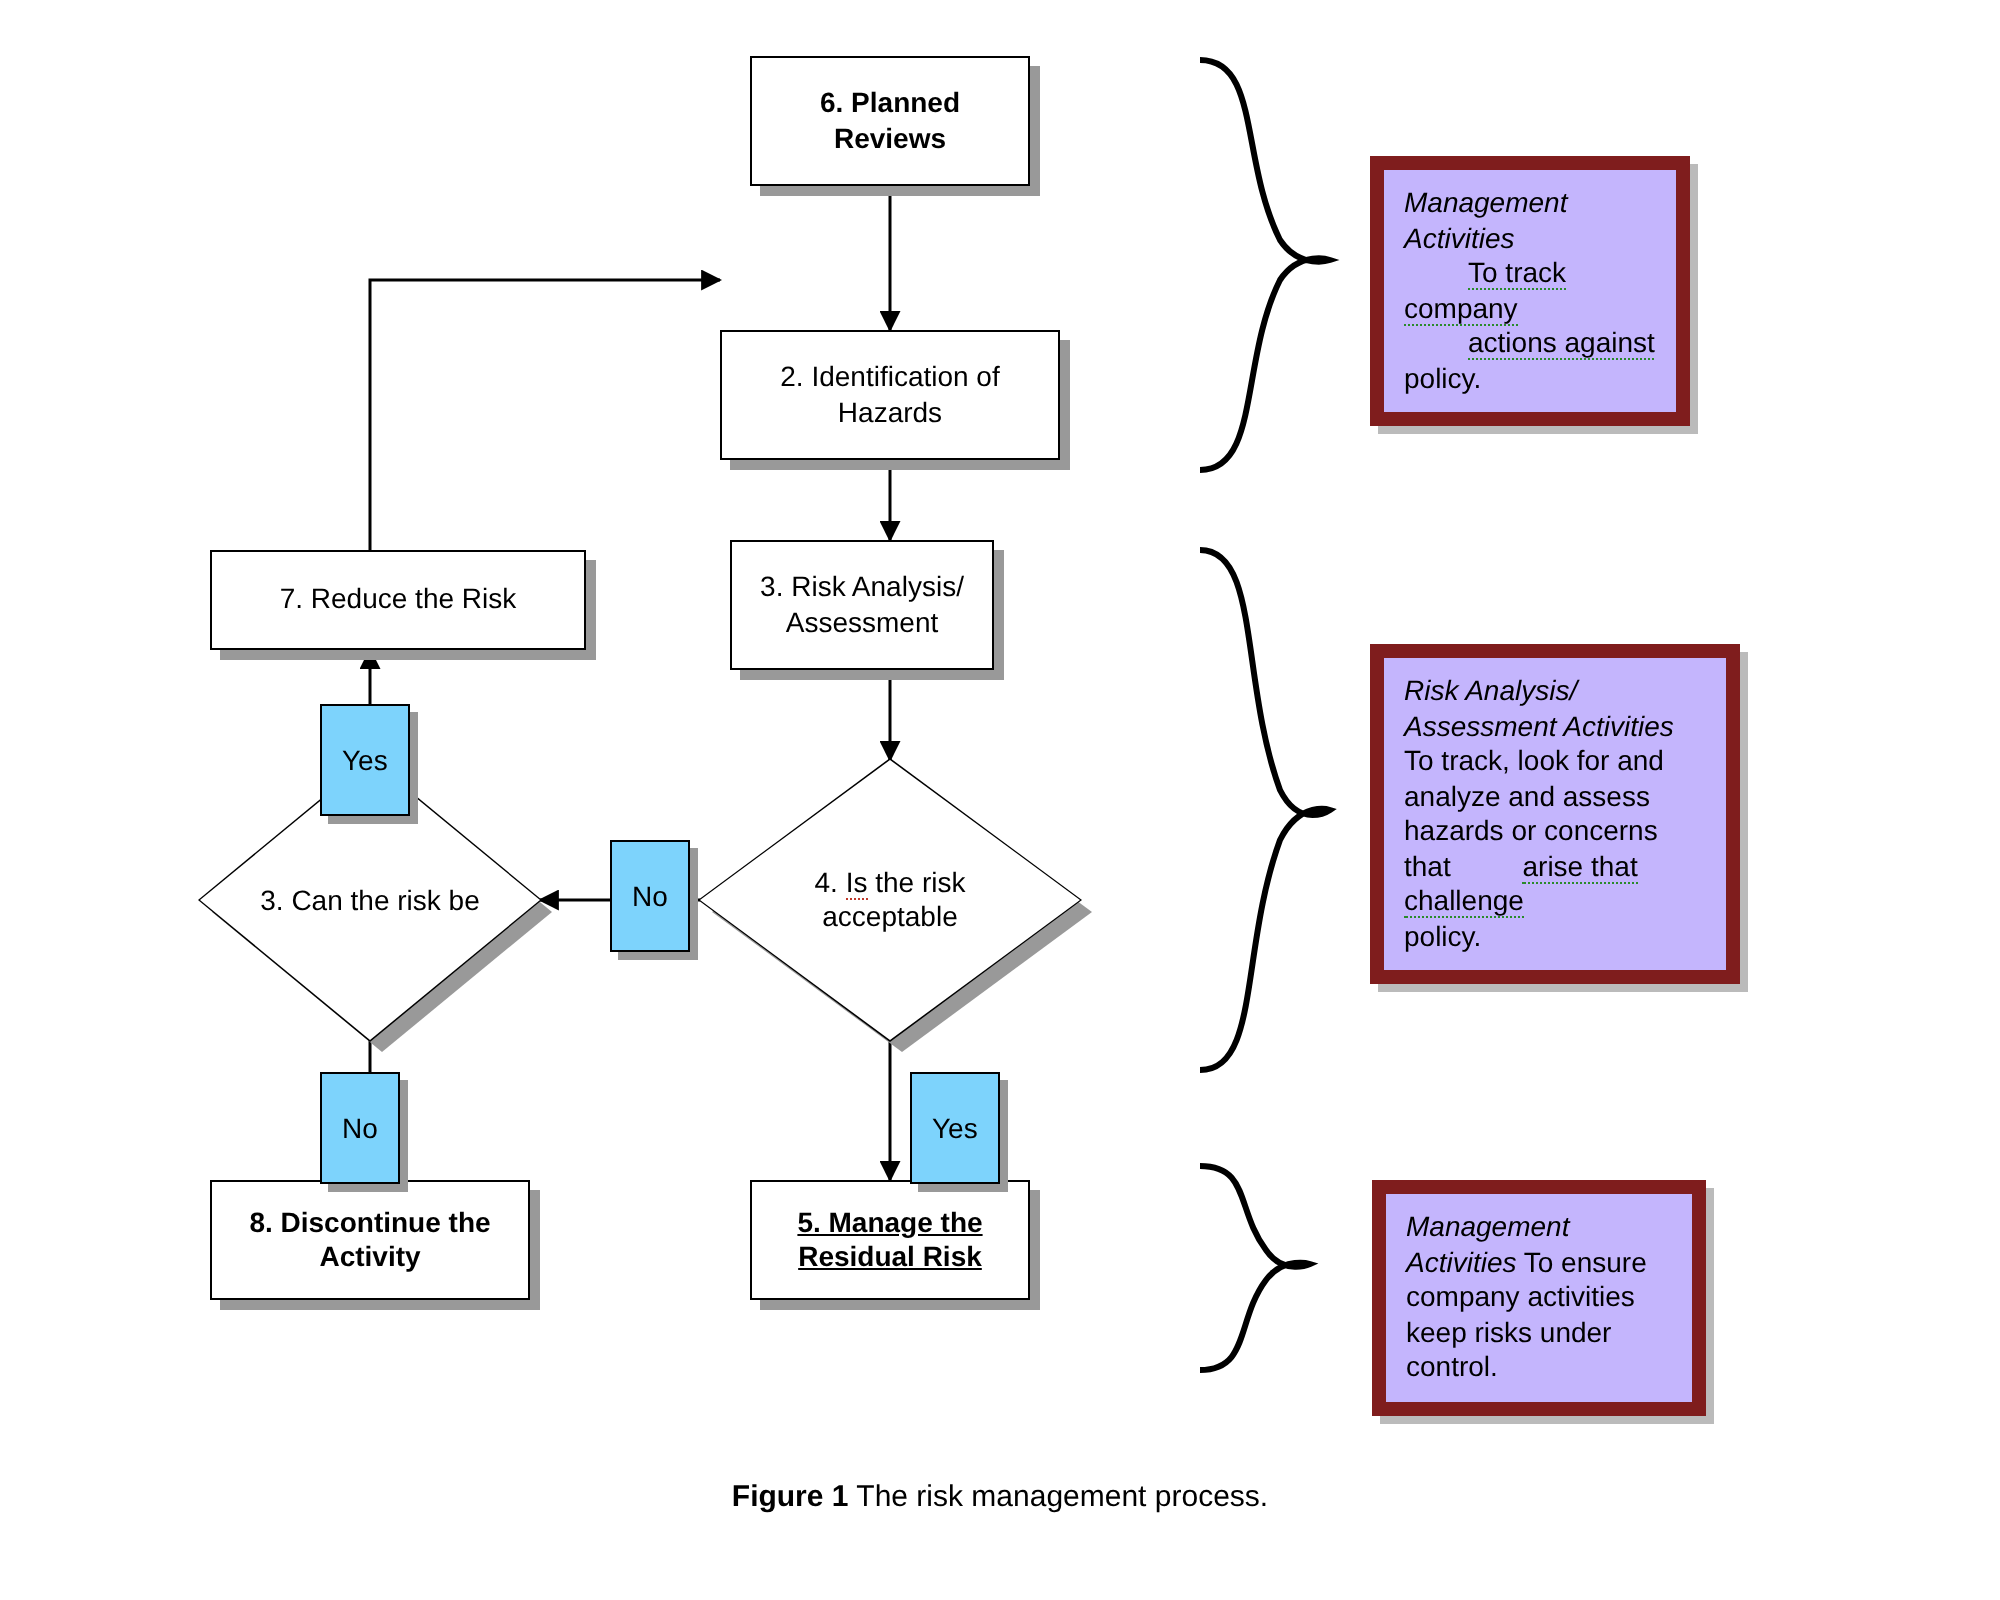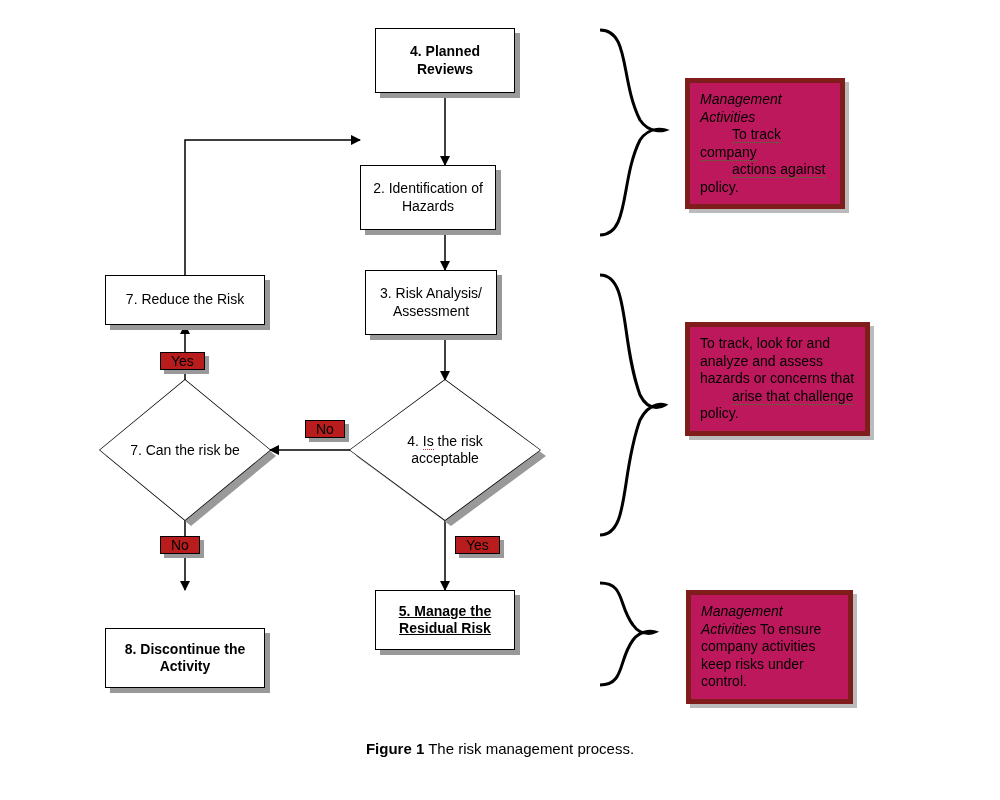--- a/index.html
+++ b/index.html
@@ -21,30 +21,30 @@
     display: flex;
     align-items: center;
     justify-content: center;
     text-align: center;
     padding: 6px;
     box-sizing: border-box;
     line-height: 1.25;
   }
   .small-box {
     position: absolute;
-    background: #b91c1c;
+    background: #7dd3fc;
     border: 1px solid #000;
     box-shadow: 4px 4px 0 #999;
-    padding: 0 10px;
+    padding: 19px 10px;
     font-size: 14px;
   }
   .note {
     position: absolute;
-    background: #be185d;
-    border: 5px solid #7f1d1d;
+    background: #c4b5fd;
+    border: 7px solid #7f1d1d;
     box-shadow: 4px 4px 0 #bbb;
     padding: 8px 10px;
     font-size: 14px;
     line-height: 1.25;
     box-sizing: border-box;
   }
   .note .title {
     font-style: italic;
   }
   .diamond-wrap {
@@ -145,24 +145,24 @@
            C 620 475, 630 535, 600 535" fill="none" stroke="#000" stroke-width="3"></path>
 
   <path d="M 600 583
            C 625 583, 618 605, 633 625
            C 642 638, 655 632, 655 632
            C 655 632, 642 628, 633 640
            C 618 660, 625 685, 600 685" fill="none" stroke="#000" stroke-width="3"></path>
 </svg>
 
 <div class="box" style="left:375px; top:28px; width:140px; height:65px; font-weight:bold;">
-  <span>4. Planned Reviews</span>
-</div>
-
-<div class="box" style="left:360px; top:165px; width:136px; height:65px;">
+  <span>6. Planned Reviews</span>
+</div>
+
+<div class="box" style="left:360px; top:165px; width:170px; height:65px;">
   <span>2. Identification of Hazards</span>
 </div>
 
 <div class="box" style="left:365px; top:270px; width:132px; height:65px;">
   <span>3. Risk Analysis/ Assessment</span>
 </div>
 
 <div class="diamond-wrap" style="left:350px; top:380px; width:190px; height:140px;">
   <div class="diamond-shadow"></div>
   <div class="diamond-border"></div>
@@ -174,29 +174,29 @@
 
 <div class="box" style="left:375px; top:590px; width:140px; height:60px; font-weight:bold;text-decoration:underline;">
   <span>5. Manage the Residual Risk</span>
 </div>
 
 <div class="diamond-wrap" style="left:100px; top:380px; width:170px; height:140px;">
   <div class="diamond-shadow"></div>
   <div class="diamond-border"></div>
   <div class="diamond"></div>
   <div class="diamond-text">
-      <span>7. Can the risk be</span>
+      <span>3. Can the risk be</span>
     </div>
 </div>
 
-<div class="box" style="left:105px; top:275px; width:160px; height:50px;">
+<div class="box" style="left:105px; top:275px; width:188px; height:50px;">
   <span>7. Reduce the Risk</span>
 </div>
 
-<div class="box" style="left:105px; top:590px; width:160px; height:60px; font-weight:bold;margin-top:38px;">
+<div class="box" style="left:105px; top:590px; width:160px; height:60px; font-weight:bold;">
   <span>8. Discontinue the Activity</span>
 </div>
 
 <div class="small-box" style="left:160px; top:352px;">Yes</div>
 
 <div class="small-box" style="left:305px; top:420px;">No</div>
 
 <div class="small-box" style="left:455px; top:536px;">Yes</div>
 
 <div class="small-box" style="left:160px; top:536px;">No</div>
@@ -204,20 +204,21 @@
 <div class="note" style="left:685px; top:78px; width:160px;">
   <div class="title">Management Activities</div>
   <div>
     <span class="dotted-green">To track company</span><br>
     <span class="dotted-green">actions against</span><br>
     <span>policy.</span>
   </div>
 </div>
 
 <div class="note" style="left:685px; top:322px; width:185px;">
+  <div class="title">Risk Analysis/ Assessment Activities</div>
   <div>
     <span>To track, look for and analyze and assess hazards or concerns that</span>
     <span class="dotted-green">arise that challenge</span><br>
     <span>policy.</span>
   </div>
 </div>
 
 <div class="note" style="left:686px; top:590px; width:167px;">
   <span class="title">Management Activities</span>
   <span>To ensure company activities keep risks under control.</span>

